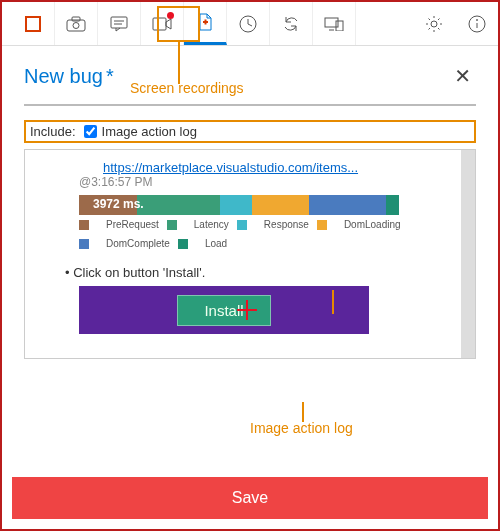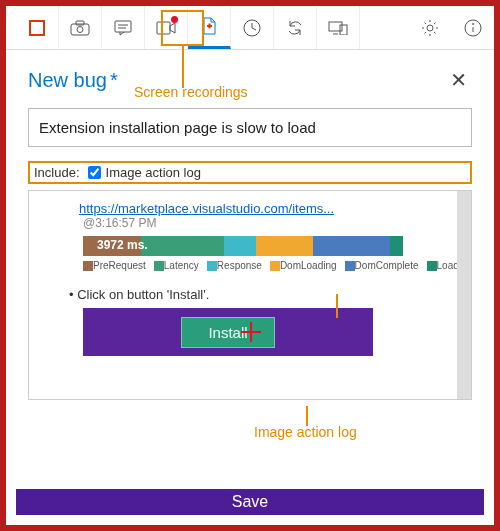--- a/index.html
+++ b/index.html
@@ -1,17 +1,17 @@
 <!DOCTYPE html>
 <html><head>
 <meta charset="utf-8">
 <style>
   * { box-sizing: border-box; margin: 0; padding: 0; }
   body { font-family: "Segoe UI", Arial, sans-serif; font-size: 13px; color: #333; background: #fff; }
-  .window { width: 500px; height: 531px; border: 6px solid #b91c1c; position: relative; background: #fff; }
+  .window { width: 500px; height: 531px; border: 2px solid #b91c1c; position: relative; background: #fff; }
   .toolbar { display: flex; border-bottom: 1px solid #ddd; height: 44px; align-items: stretch; padding-left: 10px; }
   .tb-btn { width: 43px; display: flex; align-items: center; justify-content: center; border-right: 1px solid #eee; cursor: pointer; position: relative; }
   .tb-btn.last2 { border-right: none; }
   .tb-btn svg { stroke: #555; fill: none; }
   .tb-btn.active { border-bottom: 3px solid #0078d4; }
   .tb-btn.active svg { stroke: #0078d4; }
   .red-dot { position: absolute; width: 7px; height: 7px; background: #e81123; border-radius: 50%; top: 10px; right: 9px; }
   .spacer { flex: 1; }
   .title-row { display: flex; align-items: center; padding: 18px 22px 6px 22px; justify-content: flex-end; }
   .title { color: #0078d4; font-size: 20px; font-weight: 400; }
@@ -19,36 +19,36 @@
   .close-x { margin-left: auto; font-size: 20px; color: #444; cursor: pointer; padding: 0 5px; font-weight:300;}
   .title-input-row { display: flex; margin: 10px 22px 0 22px; border: 1px solid #bbb; }
   .title-input { flex: 1; border: none; padding: 10px 10px; font-size: 15px; color: #222; outline: none; }
   .similar { width: 78px; background: #eee; display: flex; align-items: center; justify-content: center; color: #0078d4; font-size: 13px; cursor: pointer; border-left: 1px solid #bbb; }
   .include-row { display: flex; align-items: center; margin: 14px 22px 0 22px; padding: 4px 6px; position: relative; }
   .include-row label { margin-right: 14px; display: flex; align-items: center; cursor: pointer; }
   .include-row input { margin-right: 5px; }
   .orange-box { position: absolute; inset: 0; border: 2px solid #e68a00; pointer-events: none; }
   .preview { margin: 6px 22px 0 22px; border: 1px solid #ccc; padding: 10px 12px; height: 210px; overflow: hidden; position: relative; }
   .scroll-shadow { position: absolute; right: 0; top: 0; bottom: 0; width: 14px; background: #ddd; }
-  .link { color: #0066cc; text-decoration: underline; font-size: 13px; word-break: break-all; margin-left: 38px; display:block;}
+  .link { color: #0066cc; text-decoration: underline; font-size: 13px; word-break: break-all; margin-left: 66px; display:block;}
   .ts { color: #888; font-size: 12px; margin-left: 42px; }
   .load-bar { margin: 6px 0 2px 42px; height: 20px; display: flex; width: 320px; position: relative; }
   .seg { height: 100%; }
   .seg-label { position: absolute; left: 14px; top: 2px; color: #fff; font-size: 12px; font-weight: 700; }
   .legend { margin: 4px 0 0 42px; display: flex; gap: 8px; flex-wrap: wrap; font-size: 10px; color: #555; }
-  .legend span { display: flex; align-items: center; gap: 0; }
+  .legend span { display: flex; align-items: center; gap: 17px; }
   .sw { width: 10px; height: 10px; display: inline-block; }
   .step-text { margin: 16px 0 6px 28px; font-size: 13px; }
   .action-shot { margin-left: 42px; width: 290px; height: 48px; background: #5a259b; position: relative; display:flex; align-items:center; justify-content:center;}
   .install-btn { background: #2a9d7a; padding: 6px 26px; color: #efe; font-size: 15px; position:relative; border:1px solid rgba(255,255,255,0.4);}
   .crosshair { position: absolute; left: 58%; top: 50%; width: 20px; height: 20px; transform: translate(-50%,-50%); }
   .crosshair::before, .crosshair::after { content: ""; position: absolute; background: #e81123; }
   .crosshair::before { left: 9px; top: 0; width: 2px; height: 20px; }
   .crosshair::after { top: 9px; left: 0; height: 2px; width: 20px; }
-  .save-btn { position: absolute; left: 10px; right: 10px; bottom: 10px; height: 26px; background: #4c1d95; color: #fff; display: flex; align-items: center; justify-content: center; font-size: 16px; cursor: pointer; }
+  .save-btn { position: absolute; left: 10px; right: 10px; bottom: 10px; height: 42px; background: #ef4444; color: #fff; display: flex; align-items: center; justify-content: center; font-size: 16px; cursor: pointer; }
   
   .ann { position: absolute; color: #e68a00; font-size: 14px; pointer-events: none; }
   .ann-line { position: absolute; background: #e68a00; pointer-events: none; }
   .cam-highlight { position:absolute; border:2px solid #e68a00; pointer-events:none;}
 </style>
 </head>
 <body>
 
 <div class="window">
 
@@ -129,21 +129,20 @@
   <div class="ann-line" style="left:176px; top:40px; width:2px; height:42px;"></div>
   <div class="ann" style="left:128px; top:78px;">Screen recordings</div>
 
   <div class="title-row">
     <span class="title">New bug</span>
     <span class="star">*</span>
     <span class="close-x">✕</span>
   </div>
 
   <div class="title-input-row">
-    <input class="title-input" value="Extension installation page is slow to load" style="">
   </div>
 
   <div class="include-row">
     <div class="orange-box"></div>
     <span style="margin-right:8px;">Include:</span>
     <label>
       <input type="checkbox" checked="" style="">
       <span>Image action log</span>
     </label>
   </div>

